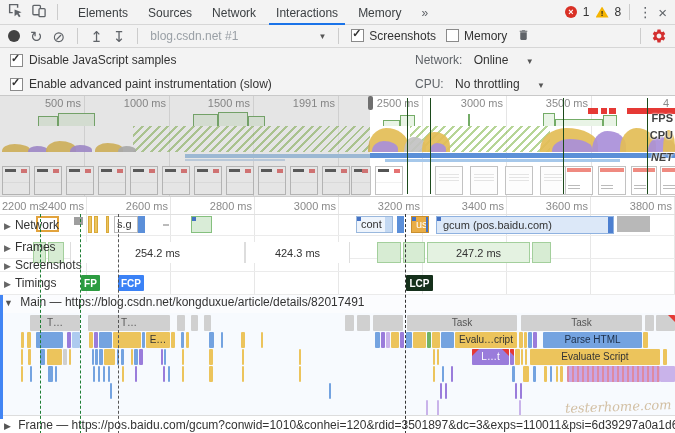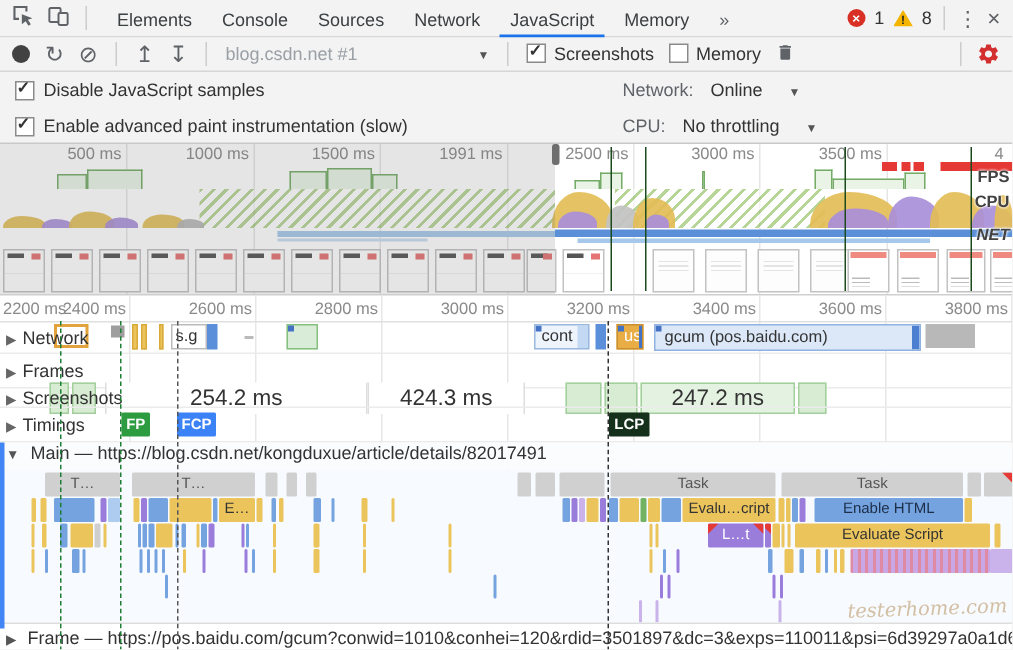--- a/index.html
+++ b/index.html
@@ -83,21 +83,21 @@
          font-size:11px;line-height:15px;padding-left:4px;overflow:hidden;white-space:nowrap;}
   .n-req::after{content:"";position:absolute;right:0;top:0;bottom:0;width:7px;background:#c3d8f2;}
   .n-orange{position:absolute;top:2px;height:17px;background:#e9ad46;border:1px solid #c98f2e;box-sizing:border-box;
             color:#fff;font-size:11px;line-height:15px;padding-left:4px;overflow:hidden;}
   .n-orange::after{content:"";position:absolute;right:0;top:0;bottom:0;width:2px;background:#4472c4;}
   .n-reqlg{position:absolute;top:2px;height:18px;background:#dce8f8;border:1px solid #8fb2e0;box-sizing:border-box;
            font-size:11px;line-height:16px;padding-left:6px;overflow:hidden;white-space:nowrap;}
   .n-reqlg::after{content:"";position:absolute;right:0;top:0;bottom:0;width:5px;background:#4c7fd0;}
   .n-gray{position:absolute;top:2px;height:16px;background:#b8b8b8;}
   
-  .f-cell{position:absolute;top:19px;height:21px;box-sizing:border-box;font-size:15px;color:#333;
+  .f-cell{position:absolute;top:6px;height:21px;box-sizing:border-box;font-size:11px;color:#333;
           display:flex;align-items:center;justify-content:center;overflow:hidden;}
   .f-white{background:#fff;border-left:1px solid #ddd;border-right:1px solid #ddd;}
   .f-green{background:#d7ecd3;border:1px solid #a3cf9c;}
   .f-greenbig{background:#e4f2e1;border:1px solid #a3cf9c;}
   
   .badge{position:absolute;top:3px;height:16px;color:#fff;font-size:10px;font-weight:bold;
          display:flex;align-items:center;justify-content:center;border-radius:1px;}
   
   .mainhdr{position:absolute;left:0;top:98px;width:675px;height:18px;background:#fbfcfe;z-index:2;}
   .mainhdr span{margin-left:4px;}
@@ -139,24 +139,23 @@
       <span>
         <svg width="16" height="15" viewBox="0 0 16 16">
             <rect x="1.5" y="2.5" width="8" height="10" rx="1" fill="none" stroke="#5f6368" stroke-width="1.4"></rect>
             <rect x="8" y="6" width="6.5" height="8.5" rx="1" fill="#f3f3f3" stroke="#5f6368" stroke-width="1.4"></rect>
           </svg>
       </span>
       <span class="vsep"></span>
     </div>
     <div id="tabs" style="display:flex;height:100%;">
         <div class="tab">Elements</div>
-        <div class="tab">Console</div>
         <div class="tab">Sources</div>
         <div class="tab">Network</div>
-        <div class="tab active">JavaScript</div>
+        <div class="tab active">Interactions</div>
         <div class="tab">Memory</div>
         <div class="tab" style="color: rgb(95, 99, 104);">»</div>
       </div>
     <div class="tb-right">
       <span class="err-dot">×</span>
       <span>1</span>
       <span class="warn-tri">!</span>
       <span>8</span>
       <span class="vsep"></span>
       <span class="kebab">⋮</span>
@@ -405,21 +404,21 @@
         <div class="fb fb-b" style="left: 406px; width: 6px; top: 19px;"></div>
         <div class="fb fb-y" style="left: 413px; width: 13px; top: 19px;"></div>
         <div class="fb fb-gn" style="left: 427px; width: 4px; top: 19px;"></div>
         <div class="fb fb-y" style="left: 432px; width: 8px; top: 19px;"></div>
         <div class="fb fb-b" style="left: 441px; width: 13px; top: 19px;"></div>
         <div class="fb fb-y" style="left: 455px; width: 62px; top: 19px;">Evalu…cript</div>
         <div class="fb fb-y" style="left: 519px; width: 4px; top: 19px;"></div>
         <div class="fb fb-y" style="left: 524px; width: 3px; top: 19px;"></div>
         <div class="fb fb-b" style="left: 528px; width: 4px; top: 19px;"></div>
         <div class="fb fb-p" style="left: 533px; width: 4px; top: 19px;"></div>
-        <div class="fb fb-b" style="left: 543px; width: 99px; top: 19px;">Enable HTML</div>
+        <div class="fb fb-b" style="left: 543px; width: 99px; top: 19px;">Parse HTML</div>
         <div class="fb fb-y" style="left: 643px; width: 5px; top: 19px;"></div>
         <div class="fb fb-y" style="left: 21px; width: 2px; top: 36px;"></div>
         <div class="fb fb-y" style="left: 28px; width: 3px; top: 36px;"></div>
         <div class="fb fb-b" style="left: 40px; width: 5px; top: 36px;"></div>
         <div class="fb fb-y" style="left: 47px; width: 15px; top: 36px;"></div>
         <div class="fb fb-gr" style="left: 63px; width: 4px; top: 36px;"></div>
         <div class="fb fb-y" style="left: 69px; width: 2px; top: 36px;"></div>
         <div class="fb fb-b" style="left: 92px; width: 2px; top: 36px;"></div>
         <div class="fb fb-b" style="left: 95px; width: 3px; top: 36px;"></div>
         <div class="fb fb-b" style="left: 99px; width: 4px; top: 36px;"></div>

